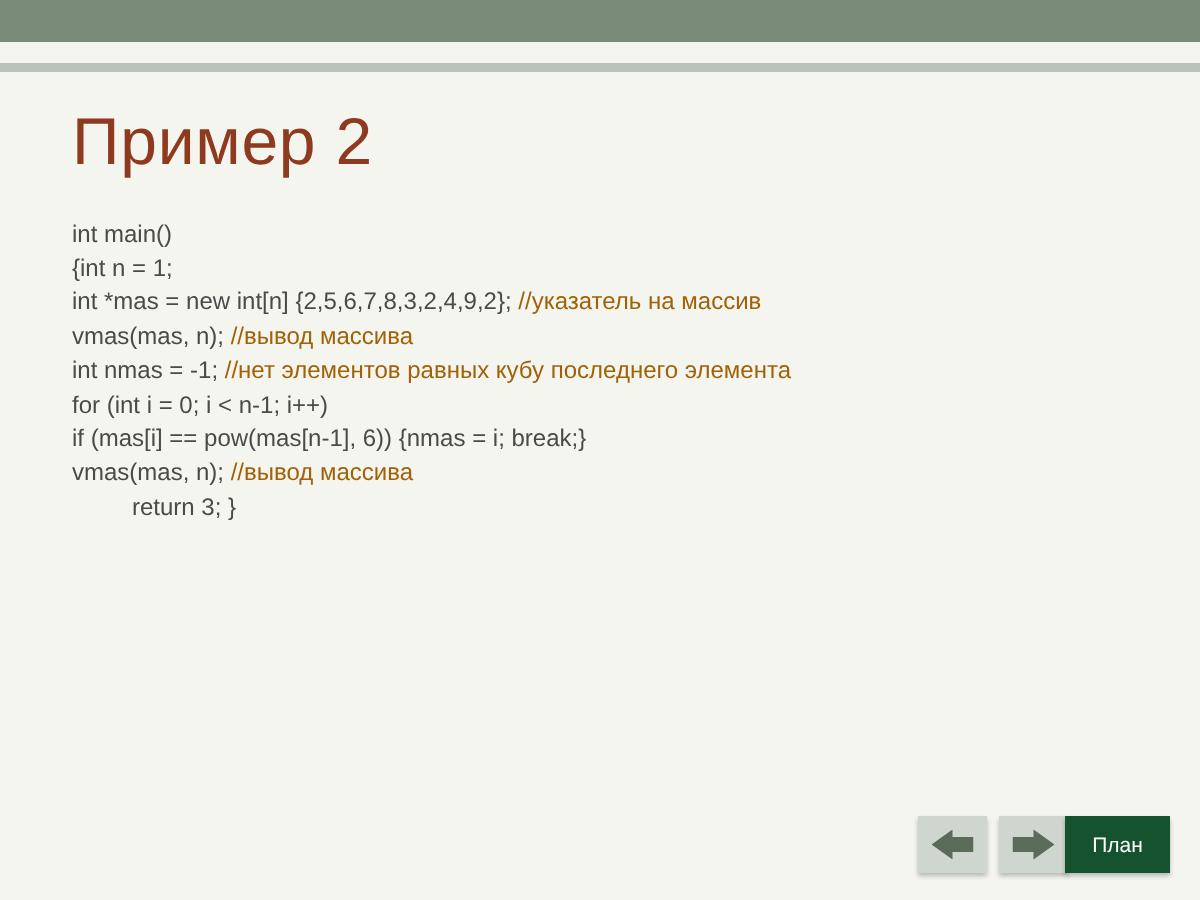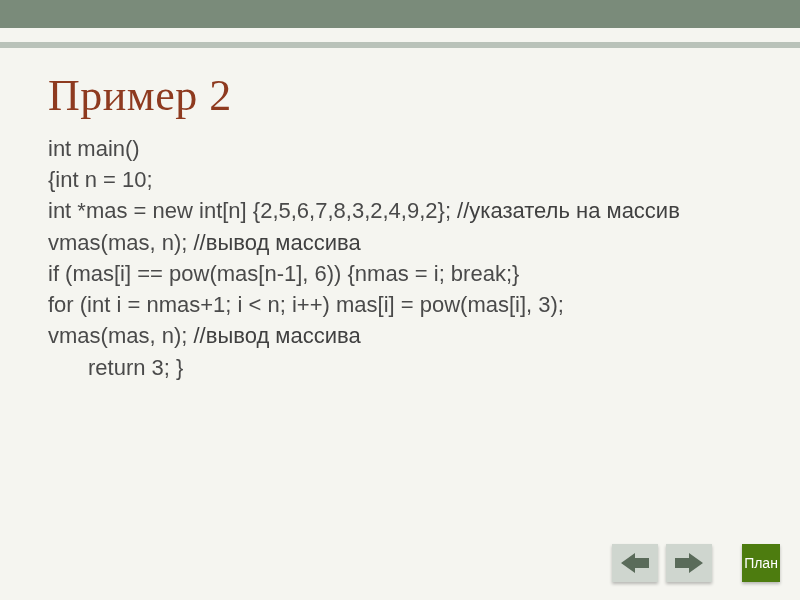--- a/index.html
+++ b/index.html
@@ -24,39 +24,38 @@
     height: 6px;
     background: #b9c2b9;
   }
   .slide {
     padding: 22px 48px 0 48px;
   }
   .title {
     color: #8e3a1f;
     font-size: 44px;
     font-weight: 400;
-    margin-bottom: 12px;
+    margin-bottom: 26px;
     letter-spacing: 0.5px;
-    font-family: Liberation Serif, serif;
   }
   .code-line {
     color: #4a4a4a;
-    font-size: 22px;
+    font-size: 16px;
     line-height: 1.42;
     font-family: Arial, Helvetica, sans-serif;
   }
-  .comment { color: #404040; }
+  .comment { color: #a16207; }
   .indent { display: inline-block; width: 40px; }
   .plan-btn {
     position: absolute;
     right: 20px;
     bottom: 18px;
-    width: 38px;
+    width: 70px;
     height: 38px;
-    background: #4d7c0f;
+    background: #14532d;
     color: #ffffff;
     font-size: 14px;
     display: flex;
     align-items: center;
     justify-content: center;
     box-shadow: 0 2px 3px rgba(0,0,0,0.25);
     cursor: pointer;
   }
   .nav-btn {
     position: absolute;
@@ -78,29 +77,32 @@
 <body>
 
 <div class="top-bar"></div>
 <div class="top-gap"></div>
 <div class="mid-bar"></div>
 
 <div class="slide">
   <h1 class="title">Пример 2</h1>
 
   <div class="code-line">int main()</div>
-  <div class="code-line">{int n = 10;</div>
+  <div class="code-line">{int n = 1;</div>
   <div class="code-line">
     <span>int *mas = new int[n] {2,5,6,7,8,3,2,4,9,2}; </span><span class="comment">//указатель на массив</span>
   </div>
   <div class="code-line">
     <span>vmas(mas, n); </span><span class="comment">//вывод массива</span>
   </div>
+  <div class="code-line">
+    <span>int nmas = -1; </span><span class="comment">//нет элементов равных кубу последнего элемента</span>
+  </div>
+  <div class="code-line">for (int i = 0; i &lt; n-1; i++)</div>
   <div class="code-line">if (mas[i] == pow(mas[n-1], 6)) {nmas = i; break;}</div>
-  <div class="code-line">for (int i = nmas+1; i &lt; n; i++) mas[i] = pow(mas[i], 3);</div>
   <div class="code-line">
     <span>vmas(mas, n); </span><span class="comment">//вывод массива</span>
   </div>
   <div class="code-line"><span class="indent"></span><span>return 3; }</span></div>
 </div>
 
 <div class="nav-btn nav-prev">
   <svg width="28" height="20" viewBox="0 0 28 20">
     <polygon class="arrow-shape" points="0,10 14,0 14,5 28,5 28,15 14,15 14,20"></polygon>
   </svg>

